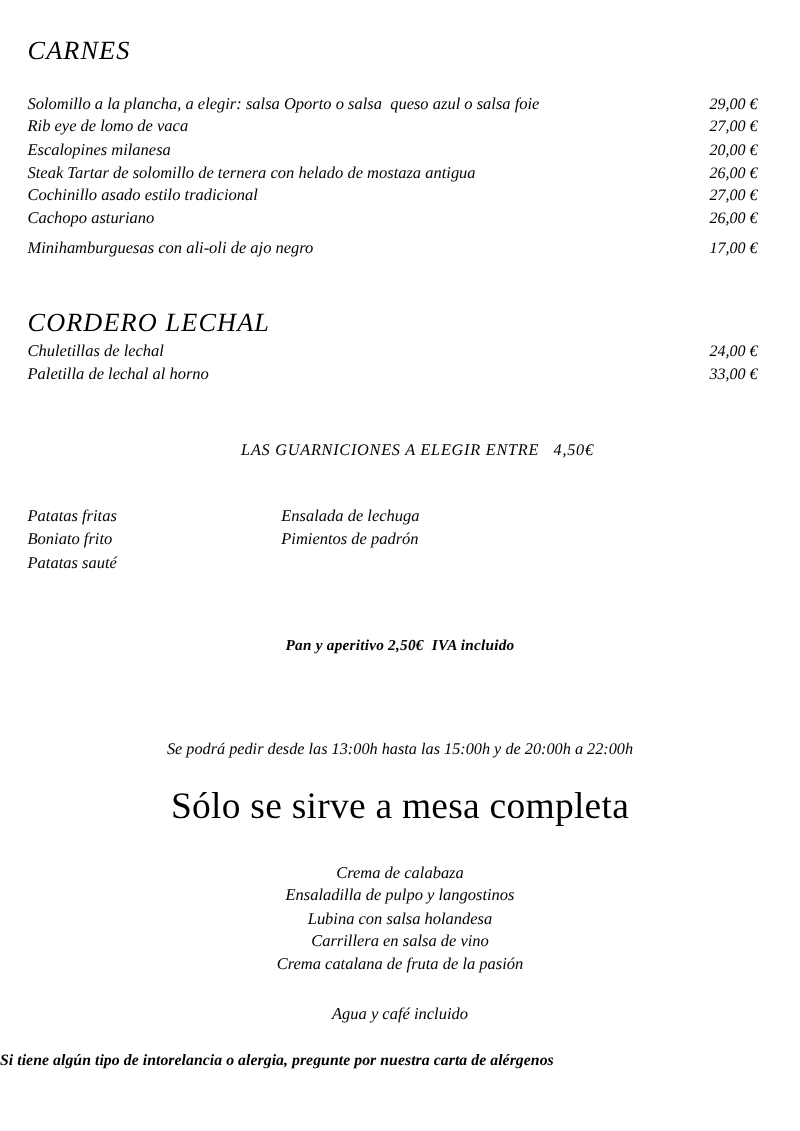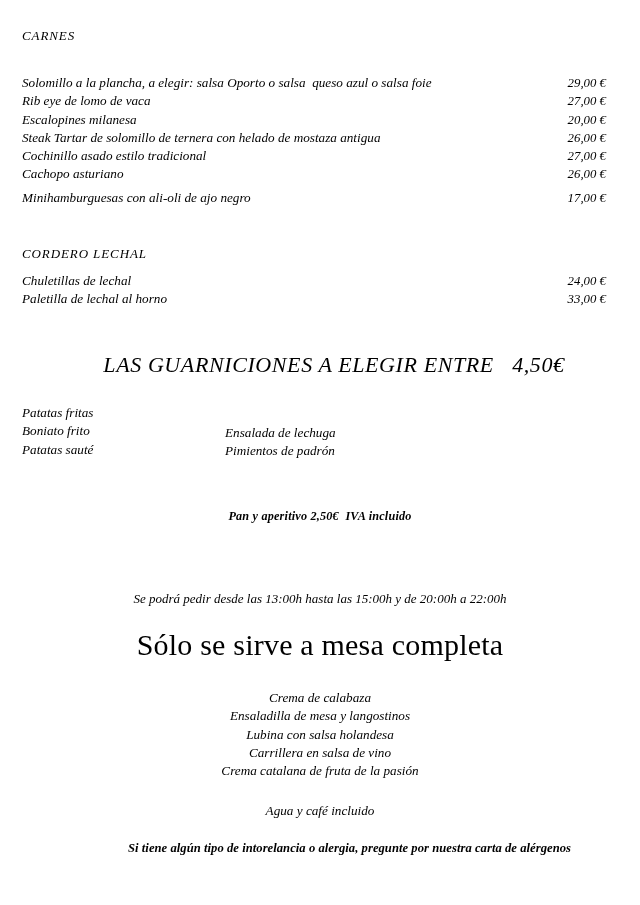--- a/index.html
+++ b/index.html
@@ -23,21 +23,21 @@
     width: 640px;
     height: 905px;
     box-sizing: border-box;
     padding: 0;
   }
 
   
   .section-heading {
     font-family: "Liberation Serif", "DejaVu Serif", serif;
     font-style: italic;
-    font-size: 13px;
+    font-size: 21px;
     letter-spacing: 0.9px;
     line-height: 1.1;
     white-space: nowrap;
     text-align: center;
   }
 
   
   .menu-list {
     list-style: none;
     margin: 0;
@@ -74,40 +74,40 @@
   #cordero-heading     { left: 22px;  top: 247px; }
   #cordero-items       { left: 22px;  top: 272px; width: 584px; }
 
   
   #guarniciones-heading {
     left: 0;
     top: 352px;
     width: 640px;
     text-align: center;
     font-style: italic;
-    font-size: 22px;
+    font-size: 13px;
     letter-spacing: 0.6px;
     white-space: pre;
     padding-left: 28px;
     box-sizing: border-box;
   }
   #guarniciones-cols {
     left: 22px;
     top: 404px;
     width: 560px;
     display: flex;
   }
   #guarniciones-cols .col {
     font-style: italic;
     font-size: 13.2px;
     line-height: 18.3px;
     white-space: nowrap;
   }
   #guarniciones-cols .col-left  { width: 203px; }
-  #guarniciones-cols .col-right { width: 260px; margin-top: 20px; }
+  #guarniciones-cols .col-right { width: 260px; }
   #guarniciones-cols ul { list-style: none; margin: 0; padding: 0; }
 
   
   #pan-aperitivo {
     left: 0;
     top: 509px;
     width: 640px;
     text-align: center;
     font-style: italic;
     font-weight: bold;
@@ -173,21 +173,21 @@
     font-style: italic;
     font-size: 13.2px;
     white-space: pre;
   }
 
   
   #allergens {
     left: 0;
     top: 841px;
     width: 571px;
-    text-align: right;
+    text-align: left;
     font-style: italic;
     font-weight: bold;
     font-size: 12.6px;
     letter-spacing: 0.05px;
     white-space: pre;
   }
 </style>
 </head>
 <body style="background: rgb(255, 255, 255); color: rgb(0, 0, 0);">
 
@@ -261,21 +261,21 @@
   <div class="blk" id="pan-aperitivo">Pan y aperitivo 2,50€  IVA incluido</div>
 
 
   <div class="blk" id="degustacion-hours">Se podrá pedir desde las 13:00h hasta las 15:00h y de 20:00h a 22:00h</div>
 
   <div class="blk" id="mesa-completa">Sólo se sirve a mesa completa</div>
 
   <div class="blk" id="degustacion-dishes">
     <ul>
       <li>Crema de calabaza</li>
-      <li>Ensaladilla de mesa y langostinos</li>
+      <li>Ensaladilla de pulpo y langostinos</li>
       <li>Lubina con salsa holandesa</li>
       <li>Carrillera en salsa de vino</li>
       <li>Crema catalana de fruta de la pasión</li>
     </ul>
   </div>
 
   <div class="blk" id="agua-cafe">Agua y café incluido</div>
 
   <div class="blk" id="allergens">Si tiene algún tipo de intorelancia o alergia, pregunte por nuestra carta de alérgenos</div>
 

